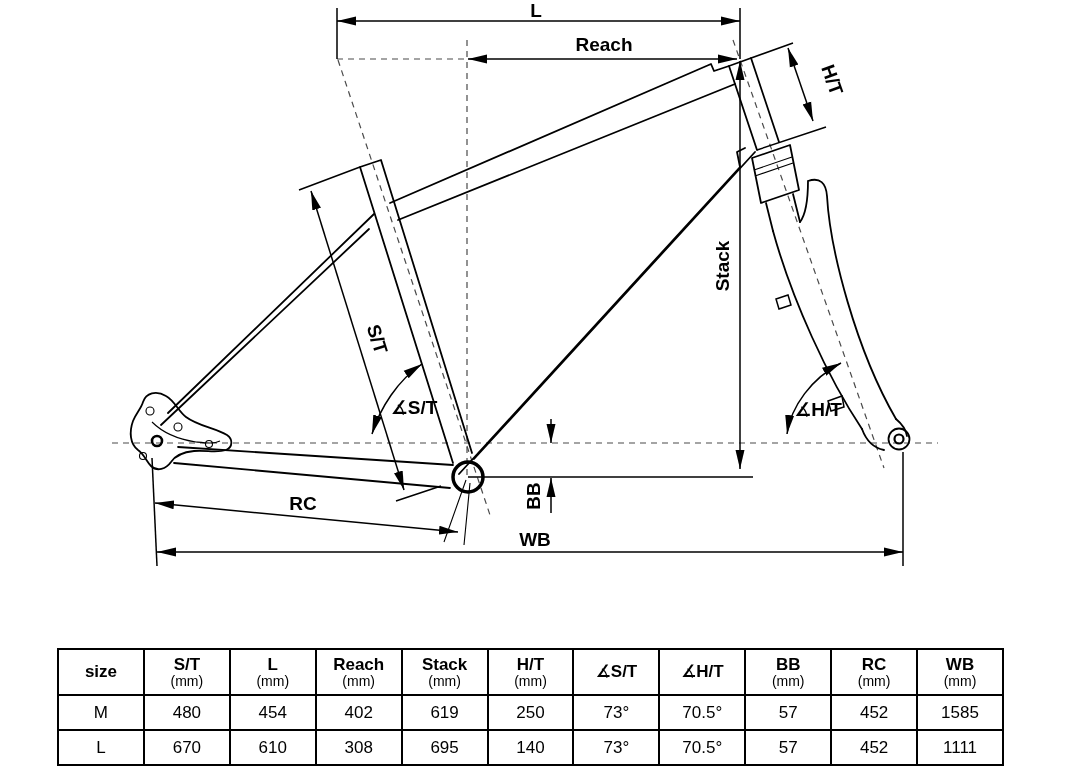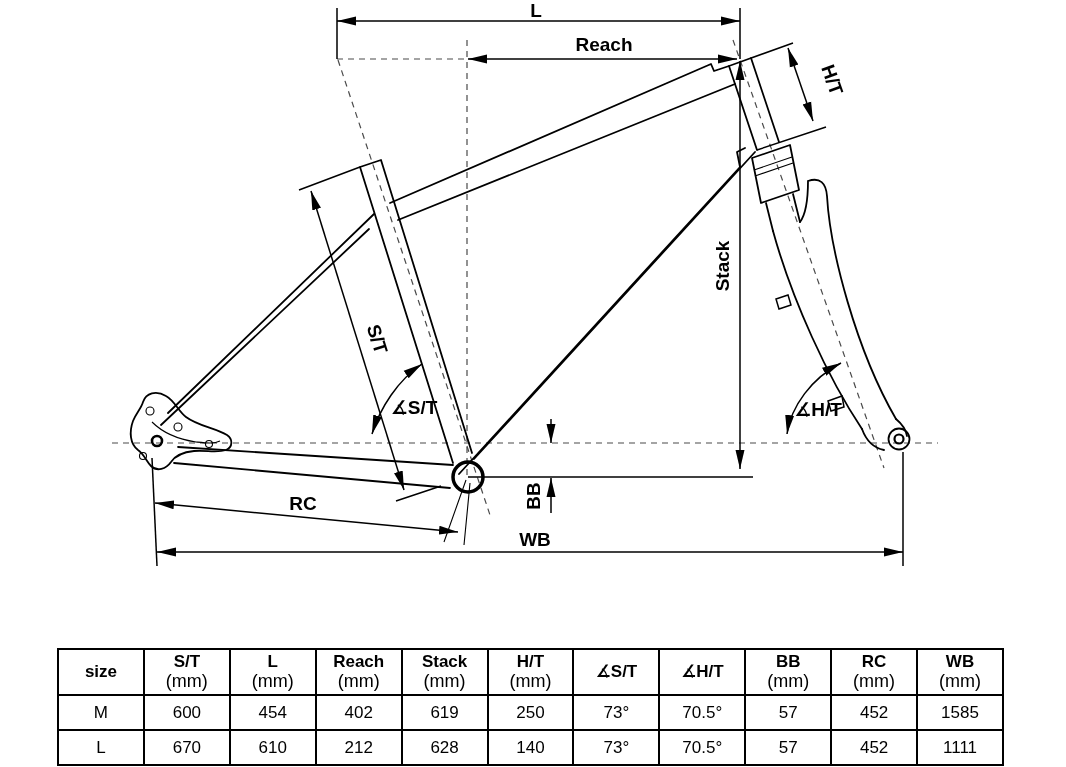--- a/index.html
+++ b/index.html
@@ -23,21 +23,21 @@
     position:absolute;left:57px;top:648px;
     width:947px;border-collapse:collapse;table-layout:fixed;
     background:#fff;color:#000;
   }
   table.geo th,table.geo td{
     border:2px solid #000;text-align:center;vertical-align:middle;
     padding:0;font-size:17px;line-height:1.12;
   }
   table.geo thead th{height:44px;font-weight:bold;}
   table.geo tbody td{height:33px;font-weight:normal;}
-  .col-sub{font-weight:normal;font-size:18px;}
+  .col-sub{font-weight:normal;font-size:14px;}
 </style>
 </head>
 <body>
 
 <div class="page">
 
   <svg class="diagram" width="1066" height="620" viewBox="0 0 1066 620">
     <defs>
       <marker id="arr" markerUnits="userSpaceOnUse" markerWidth="19" markerHeight="11" viewBox="0 -5.5 19 11" refX="19" refY="0" orient="auto-start-reverse">
         <path d="M0,-4.5 L19,0 L0,4.5 Z" fill="#000"></path>
@@ -192,37 +192,37 @@
           </th>
           <th>
             <div class="col-label">WB</div>
             <div class="col-sub">(mm)</div>
           </th>
         </tr>
     </thead>
     <tbody>
         <tr>
           <td>M</td>
-          <td>600</td>
+          <td>480</td>
           <td>454</td>
           <td>402</td>
           <td>619</td>
           <td>250</td>
           <td>73°</td>
           <td>70.5°</td>
           <td>57</td>
           <td>452</td>
           <td>1585</td>
         </tr>
         <tr>
           <td>L</td>
           <td>670</td>
           <td>610</td>
-          <td>212</td>
-          <td>628</td>
+          <td>308</td>
+          <td>695</td>
           <td>140</td>
           <td>73°</td>
           <td>70.5°</td>
           <td>57</td>
           <td>452</td>
           <td>1111</td>
         </tr>
       </tbody>
   </table>
 

